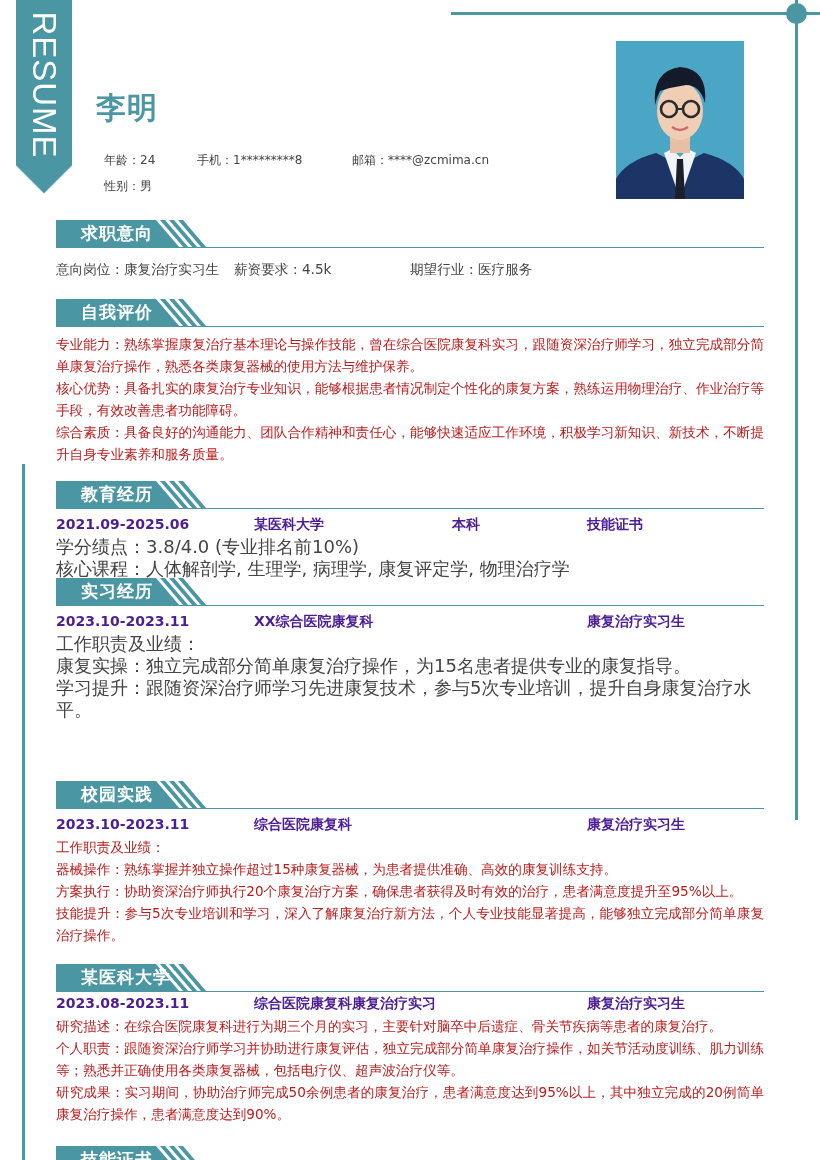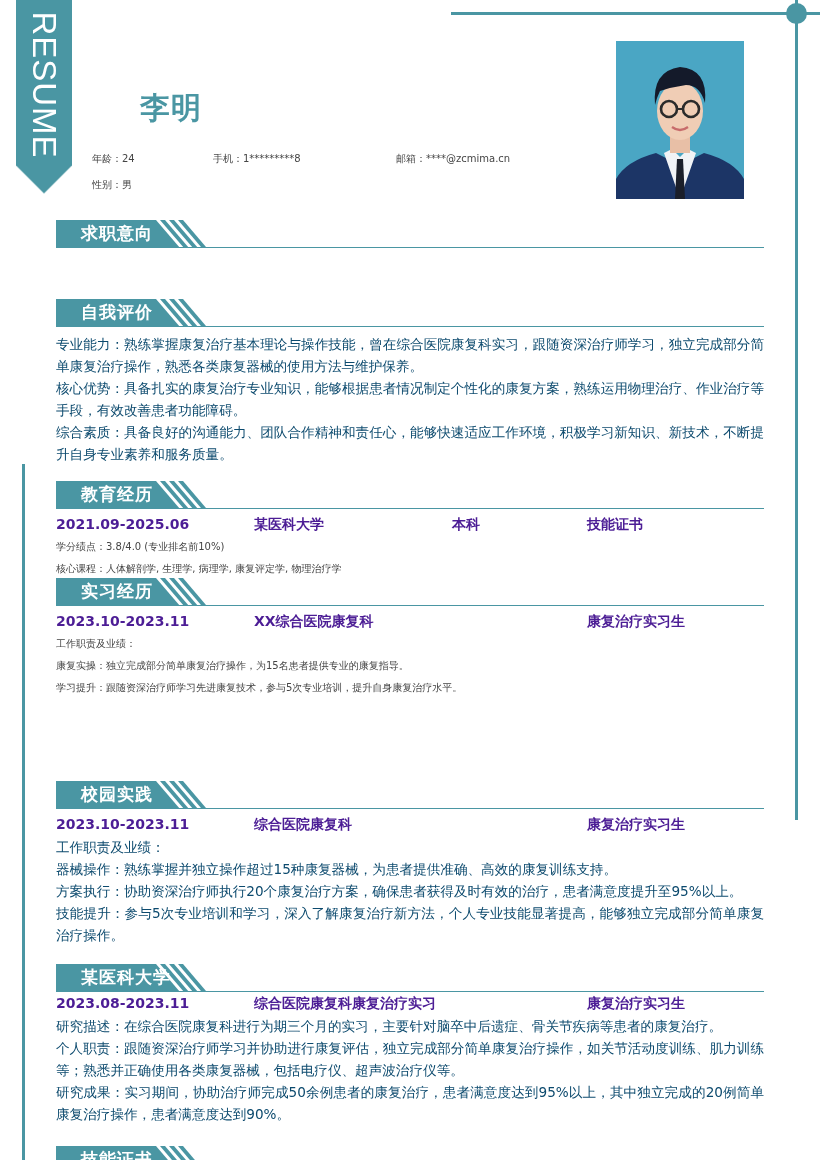--- a/index.html
+++ b/index.html
@@ -15,38 +15,38 @@
   .resume-ribbon svg { position: absolute; left: 0; top: 0; }
   .resume-text {
     position: absolute; left: 16px; top: 10px; width: 56px; height: 150px;
     display: flex; align-items: center; justify-content: center;
   }
   .resume-text span {
     display: block; transform: rotate(90deg); color: #fff;
     font-family: "Liberation Sans", sans-serif; font-size: 33px; letter-spacing: 1px; white-space: nowrap;
   }
 
-  .name { position: absolute; left: 96px; top: 88px; font-size: 30px; font-weight: bold; color: #4a96a3; letter-spacing: 1px; margin-left: 44px; }
-  .info-row { position: absolute; left: 92px; font-size: 10px; color: #444; display: flex; gap: 28px; }
+  .name { position: absolute; left: 96px; top: 88px; font-size: 30px; font-weight: bold; color: #4a96a3; letter-spacing: 1px; }
+  .info-row { position: absolute; left: 104px; font-size: 12px; color: #444; display: flex; }
   .info-row .item { margin-right: 0; white-space: nowrap; }
   .info1 { top: 152px; }
   .info2 { top: 178px; }
 
   .photo { position: absolute; left: 616px; top: 41px; width: 128px; height: 158px; background: #4aa6c4; overflow: hidden; }
 
   .section { position: absolute; left: 56px; width: 708px; }
   .sec-head { position: relative; height: 28px; padding-left: 38px; }
   .sec-head .bar { position: absolute; left: 0; bottom: 0; width: 708px; height: 1.5px; background: #4a96a3; }
   .sec-head svg { position: absolute; left: 0; top: 0; }
   .sec-head .title {
     position: absolute; left: 25px; top: 2px; color: #fff; font-size: 17px; font-weight: bold; letter-spacing: 1px;
   }
 
-  .line { font-size: 10px; line-height: 22px; color: #444; }
-  .para { font-size: 13.6px; line-height: 22px; color: #0c4a6e; text-align: justify; }
+  .line { font-size: 18px; line-height: 22px; color: #444; }
+  .para { font-size: 13.6px; line-height: 22px; color: #b91c1c; text-align: justify; }
   .head-row { position: relative; height: 23px; font-size: 14px; font-weight: bold; color: #4c1d95; line-height: 23px; }
   .head-row span { position: absolute; top: 0; white-space: nowrap; }
   .c1 { left: 0; } .c2 { left: 198px; } .c3 { left: 396px; } .c4 { left: 531px; }
 
   .job-row { display: flex; font-size: 13.6px; line-height: 22px; color: #444; }
   .job-row .seg { white-space: nowrap; }
 </style>
 </head>
 <body>
 
@@ -96,20 +96,25 @@
   <div class="sec-head">
     <div class="bar"></div>
     <svg width="150" height="28" viewBox="0 0 150 28">
       <polygon points="0,0 100,0 124,28 0,28" fill="#4a96a3"></polygon>
       <polygon points="104,0 109,0 133,28 128,28" fill="#4a96a3"></polygon>
       <polygon points="113,0 118,0 142,28 137,28" fill="#4a96a3"></polygon>
       <polygon points="122,0 127,0 150,27 145,27" fill="#4a96a3"></polygon>
     </svg>
     <div class="title">求职意向</div>
   </div>
+  <div class="job-row" style="margin-top:10px;">
+    <span class="seg" style="width:178px"><span>意向岗位：</span><span>康复治疗实习生</span></span>
+    <span class="seg" style="width:176px"><span>薪资要求：</span><span>4.5k</span></span>
+    <span class="seg"><span>期望行业：</span><span>医疗服务</span></span>
+  </div>
 </div>
 
 <div class="section" style="top:299px;">
   <div class="sec-head">
     <div class="bar"></div>
     <svg width="150" height="28" viewBox="0 0 150 28">
       <polygon points="0,0 100,0 124,28 0,28" fill="#4a96a3"></polygon>
       <polygon points="104,0 109,0 133,28 128,28" fill="#4a96a3"></polygon>
       <polygon points="113,0 118,0 142,28 137,28" fill="#4a96a3"></polygon>
       <polygon points="122,0 127,0 150,27 145,27" fill="#4a96a3"></polygon>

